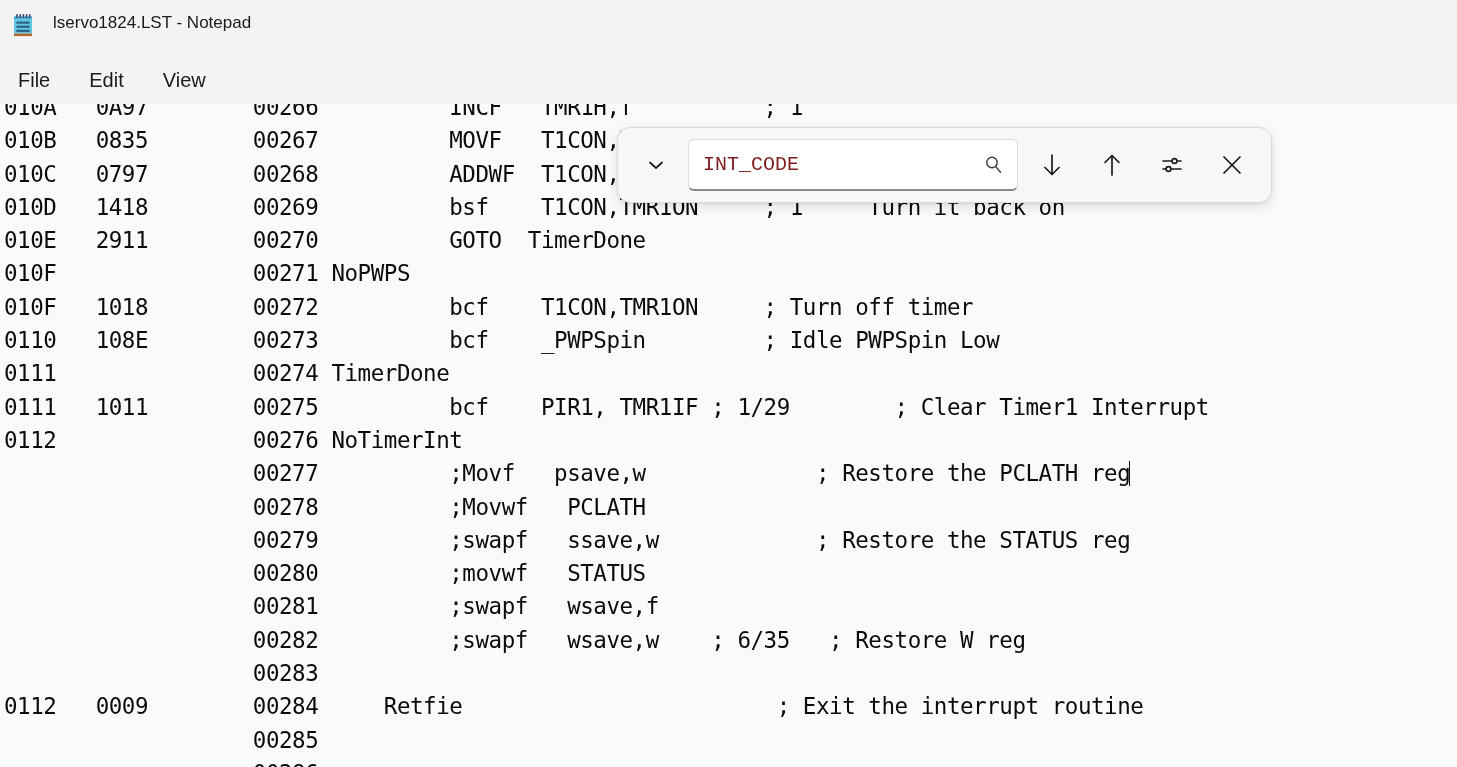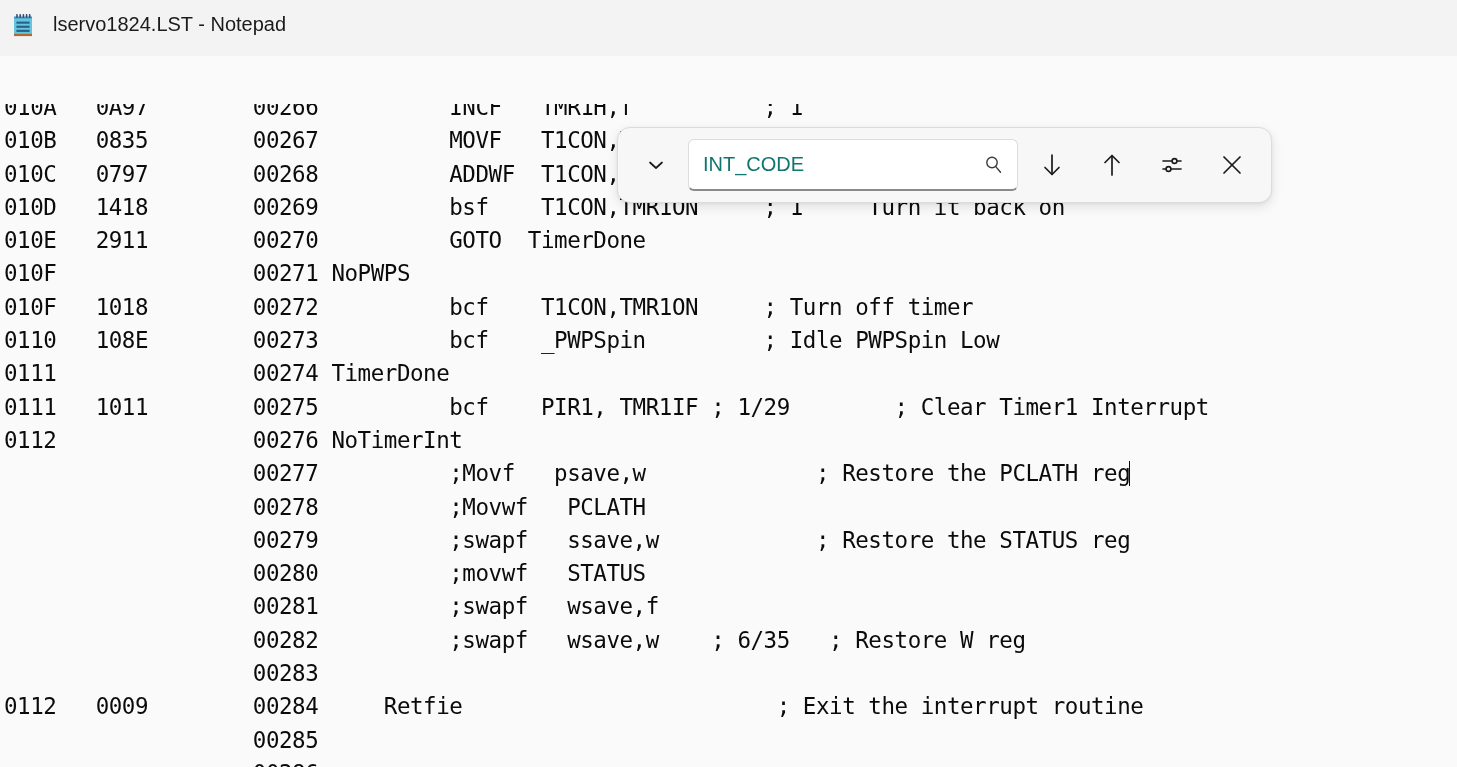--- a/index.html
+++ b/index.html
@@ -35,21 +35,21 @@
     left: 10px;
     top: 12px;
     width: 30px;
     height: 30px;
     display: block;
   }
   .title-text {
     position: absolute;
     left: 53px;
     top: 13px;
-    font-size: 20px;
+    font-size: 17px;
     color: #1b1b1b;
     font-family: "Liberation Sans", sans-serif;
     white-space: nowrap;
     letter-spacing: 0px;
   }
 
   
   .menubar {
     position: absolute;
     top: 56px; left: 0;
@@ -141,23 +141,23 @@
     border-bottom: 2px solid #8a8a8a;
     border-radius: 6px;
     box-sizing: border-box;
     display: flex;
     align-items: center;
   }
   .search-input {
     border: none;
     outline: none;
     background: transparent;
-    font-family: Liberation Sans, sans-serif;
+    font-family: Liberation Mono, monospace;
     font-size: 20px;
-    color: #0f766e;
+    color: #7f1d1d;
     padding: 0 38px 0 14px;
     width: 100%;
     height: 100%;
     box-sizing: border-box;
   }
   .search-icon {
     position: absolute;
     right: 12px;
     top: 50%;
     transform: translateY(-50%);
@@ -197,20 +197,27 @@
         <rect x="4" y="6.5" width="18" height="15" fill="#62c6e0"></rect>
         <rect x="4" y="21.5" width="18" height="2.6" fill="#b06a2c"></rect>
         <rect x="6.4" y="9.6" width="13.2" height="2.1" fill="#2b5f86"></rect>
         <rect x="6.4" y="13.7" width="13.2" height="2.1" fill="#2b5f86"></rect>
         <rect x="6.4" y="17.8" width="13.2" height="2.1" fill="#2b5f86"></rect>
       </svg>
     </span>
     <span class="title-text">lservo1824.LST - Notepad</span>
   </div>
 
+  <div class="menubar">
+    <div class="menu-item">File</div>
+    <div class="menu-gap"></div>
+    <div class="menu-item">Edit</div>
+    <div class="menu-gap"></div>
+    <div class="menu-item">View</div>
+  </div>
 
   <div class="editor">
     <pre class="code">010A   0A97        00266          INCF   TMR1H,f          ; 1
 010B   0835        00267          MOVF   T1CON,TMR1ON     ; 1     Turn it back on
 010C   0797        00268          ADDWF  T1CON,TMR1ON     ; 1     Turn it back on
 010D   1418        00269          bsf    T1CON,TMR1ON     ; 1     Turn it back on
 010E   2911        00270          GOTO  TimerDone
 010F               00271 NoPWPS
 010F   1018        00272          bcf    T1CON,TMR1ON     ; Turn off timer
 0110   108E        00273          bcf    _PWPSpin         ; Idle PWPSpin Low

